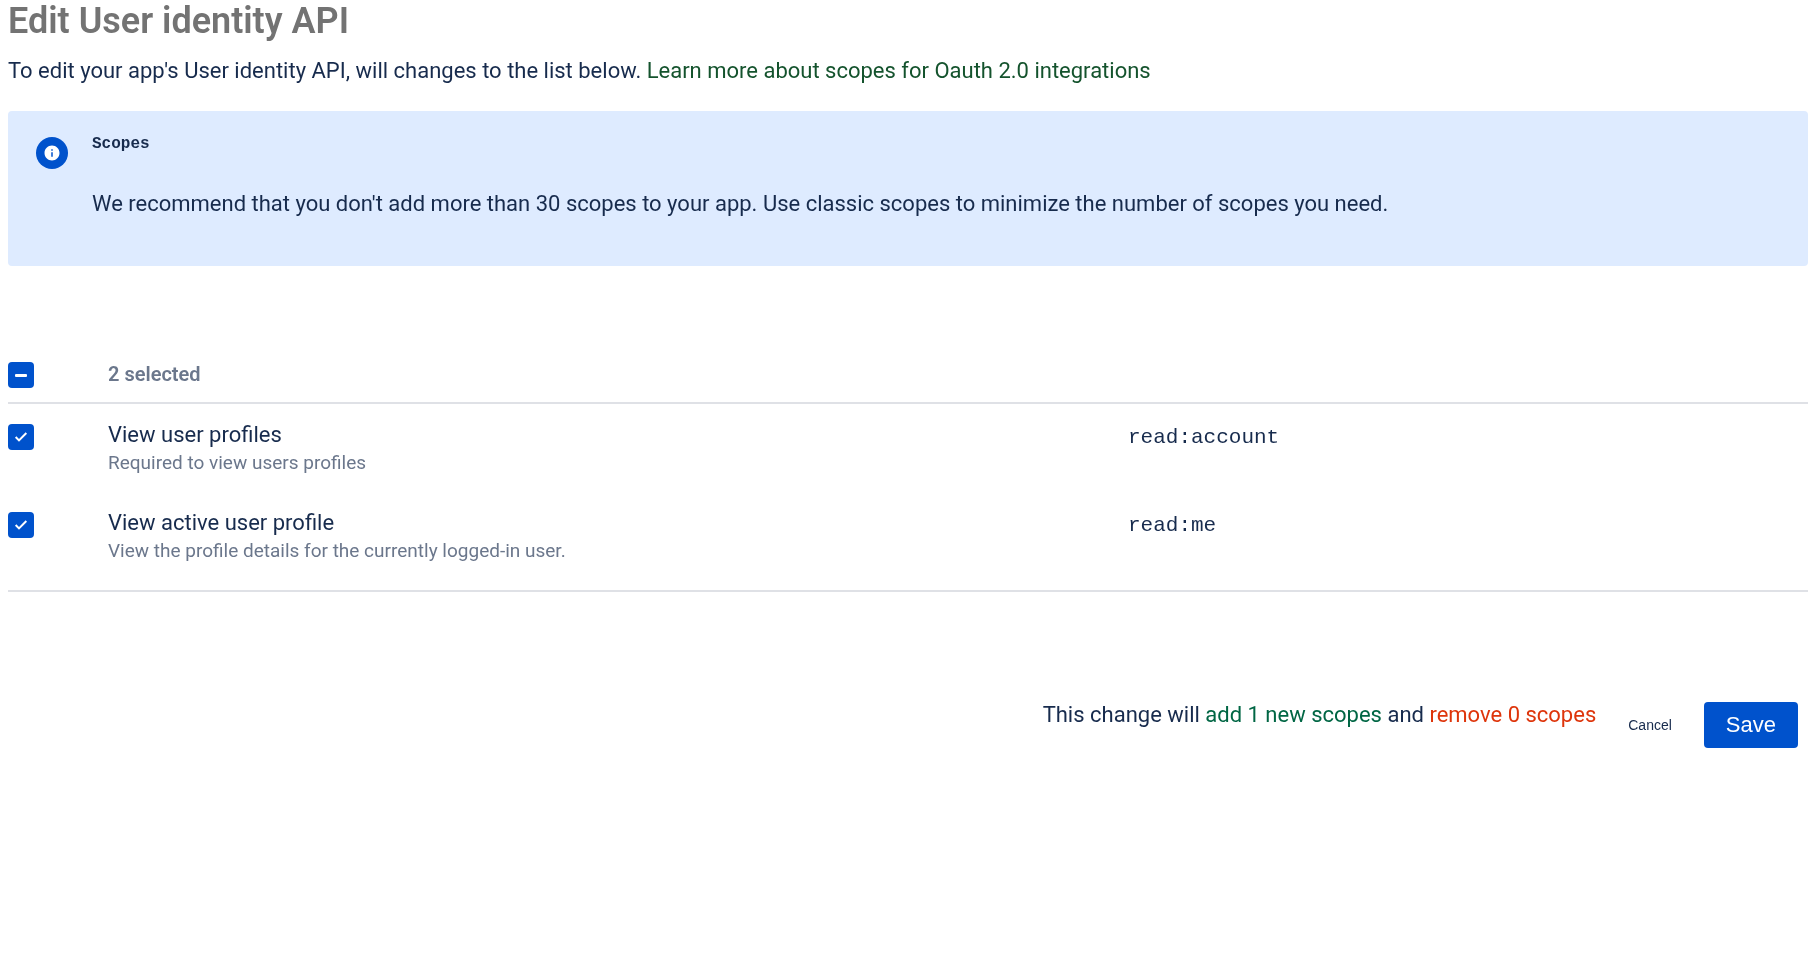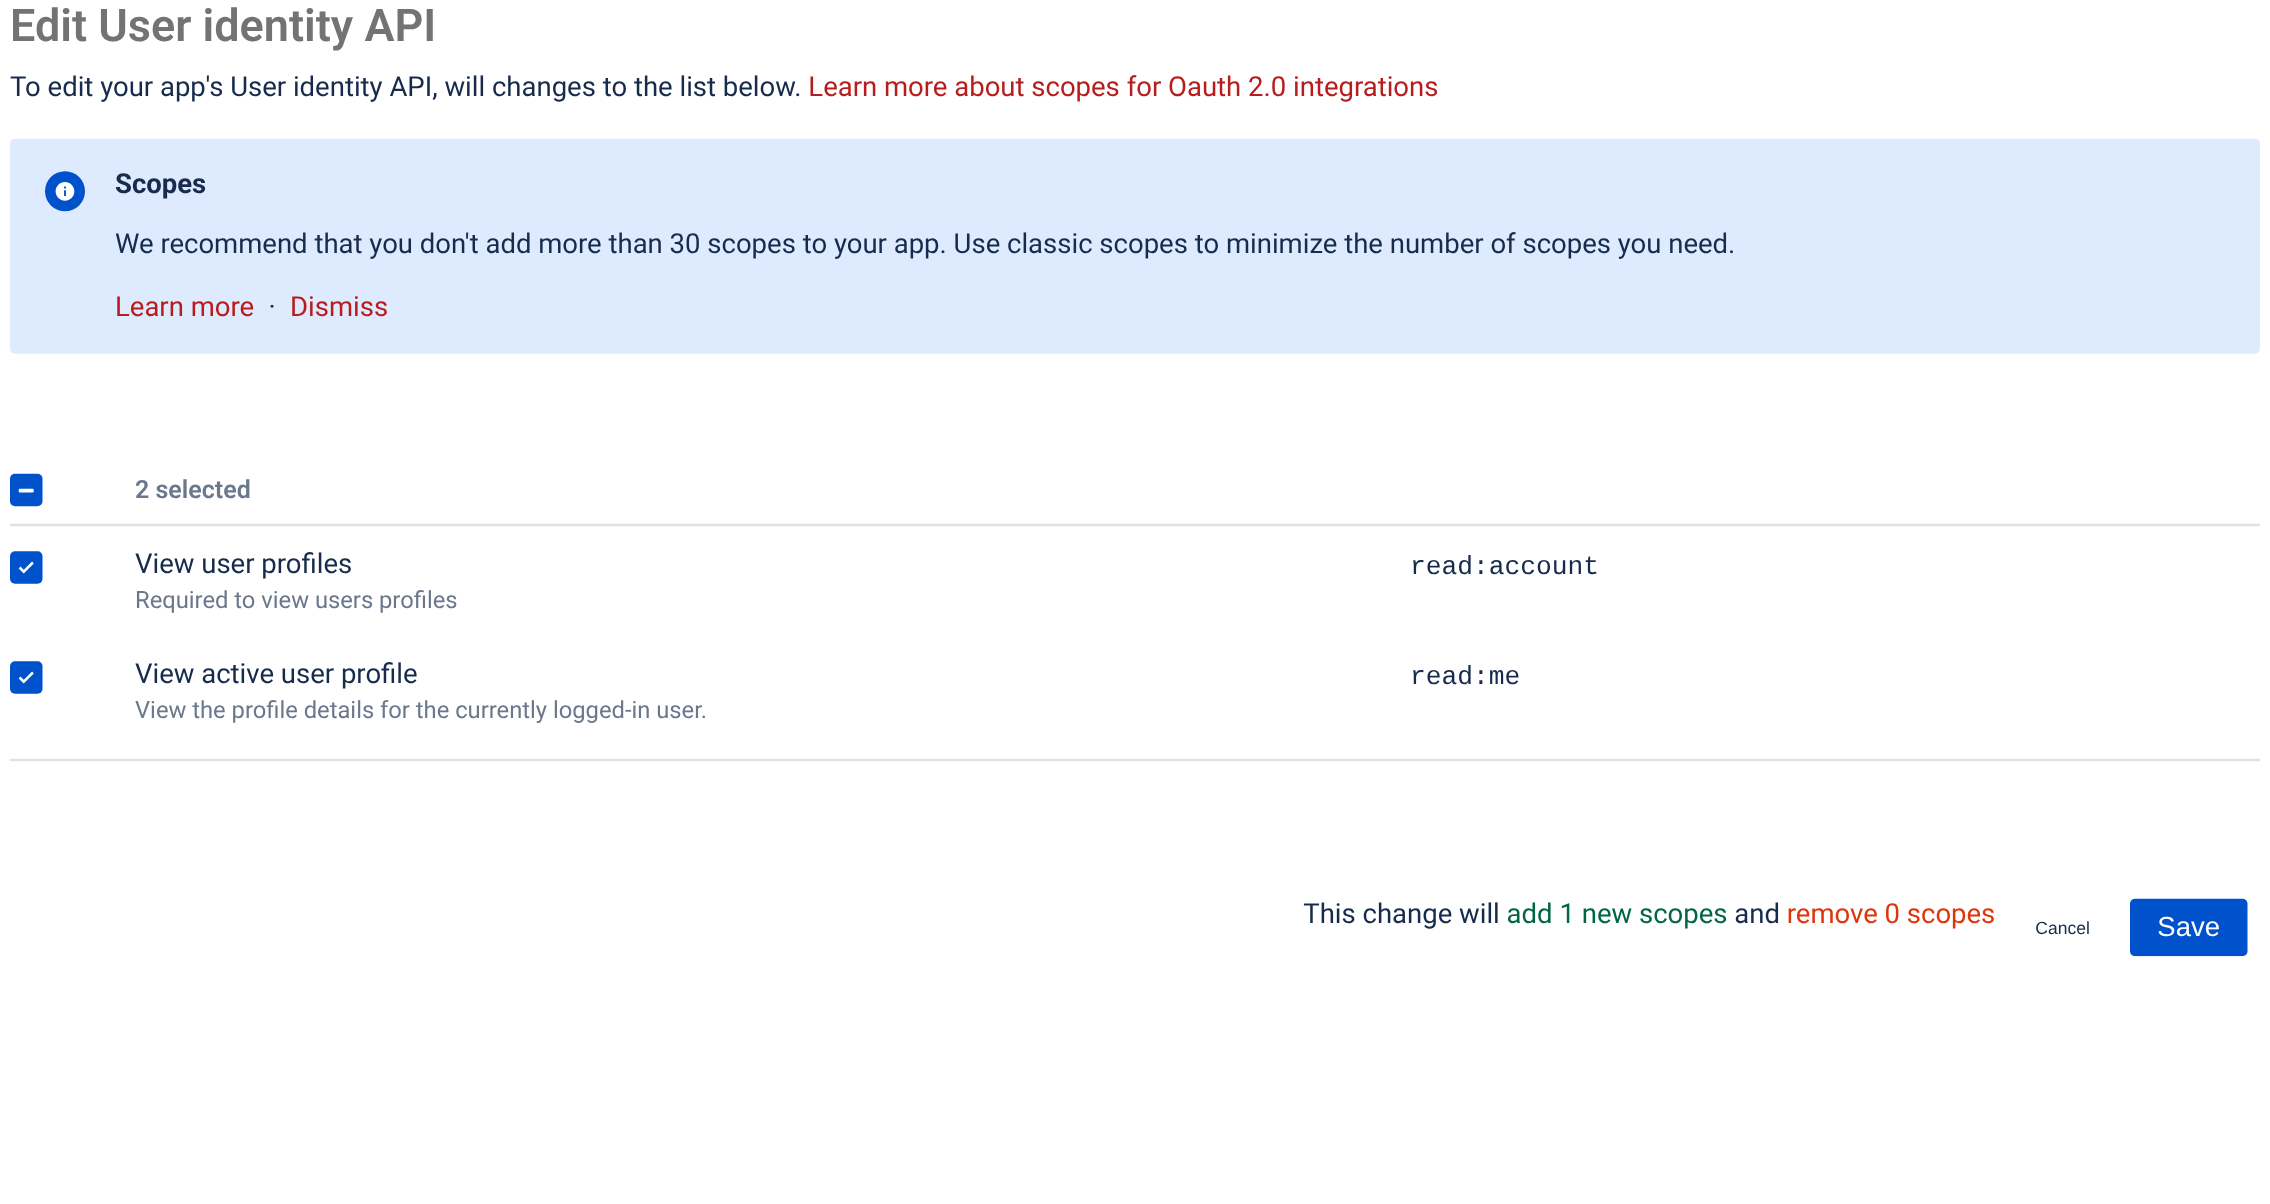--- a/index.html
+++ b/index.html
@@ -18,21 +18,21 @@
       font-weight: 600;
       color: #737373;
       margin-bottom: 16px;
     }
     .page-subtitle {
       font-size: 22px;
       color: #172B4D;
       margin-bottom: 28px;
     }
     .link {
-      color: #b91c1c;
+      color: #14532d;
       text-decoration: none;
       cursor: pointer;
     }
     .info-banner {
       background: #DEEBFF;
       border-radius: 4px;
       padding: 24px 28px;
       display: flex;
       gap: 24px;
       margin-bottom: 80px;
@@ -52,24 +52,25 @@
     }
     .info-icon svg {
       width: 18px;
       height: 18px;
       fill: white;
     }
     .info-content {
       flex: 1;
     }
     .info-title {
-      font-size: 22px;
+      font-size: 16px;
       font-weight: 700;
       color: #172B4D;
-      margin-bottom: 19px;
+      margin-bottom: 34px;
+      font-family: Liberation Mono, monospace;
     }
     .info-text {
       font-size: 22px;
       color: #172B4D;
       line-height: 1.5;
       margin-bottom: 22px;
     }
     .info-actions {
       font-size: 22px;
     }
@@ -213,25 +214,20 @@
   <div class="info-icon-wrap">
     <div class="info-icon">
       <svg viewBox="0 0 24 24">
           <path d="M12 2C6.48 2 2 6.48 2 12s4.48 10 10 10 10-4.48 10-10S17.52 2 12 2zm1 15h-2v-6h2v6zm0-8h-2V7h2v2z" fill="white"></path>
         </svg>
     </div>
   </div>
   <div class="info-content">
     <div class="info-title">Scopes</div>
     <div class="info-text">We recommend that you don't add more than 30 scopes to your app. Use classic scopes to minimize the number of scopes you need.</div>
-    <div class="info-actions">
-      <a class="link">Learn more</a>
-      <span class="sep">·</span>
-      <a class="link">Dismiss</a>
-    </div>
   </div>
 </div>
 
 <div class="table">
   <div class="table-header">
     <div class="checkbox-col">
       <div class="checkbox indeterminate"></div>
     </div>
     <div class="selected-count">2 selected</div>
   </div>

